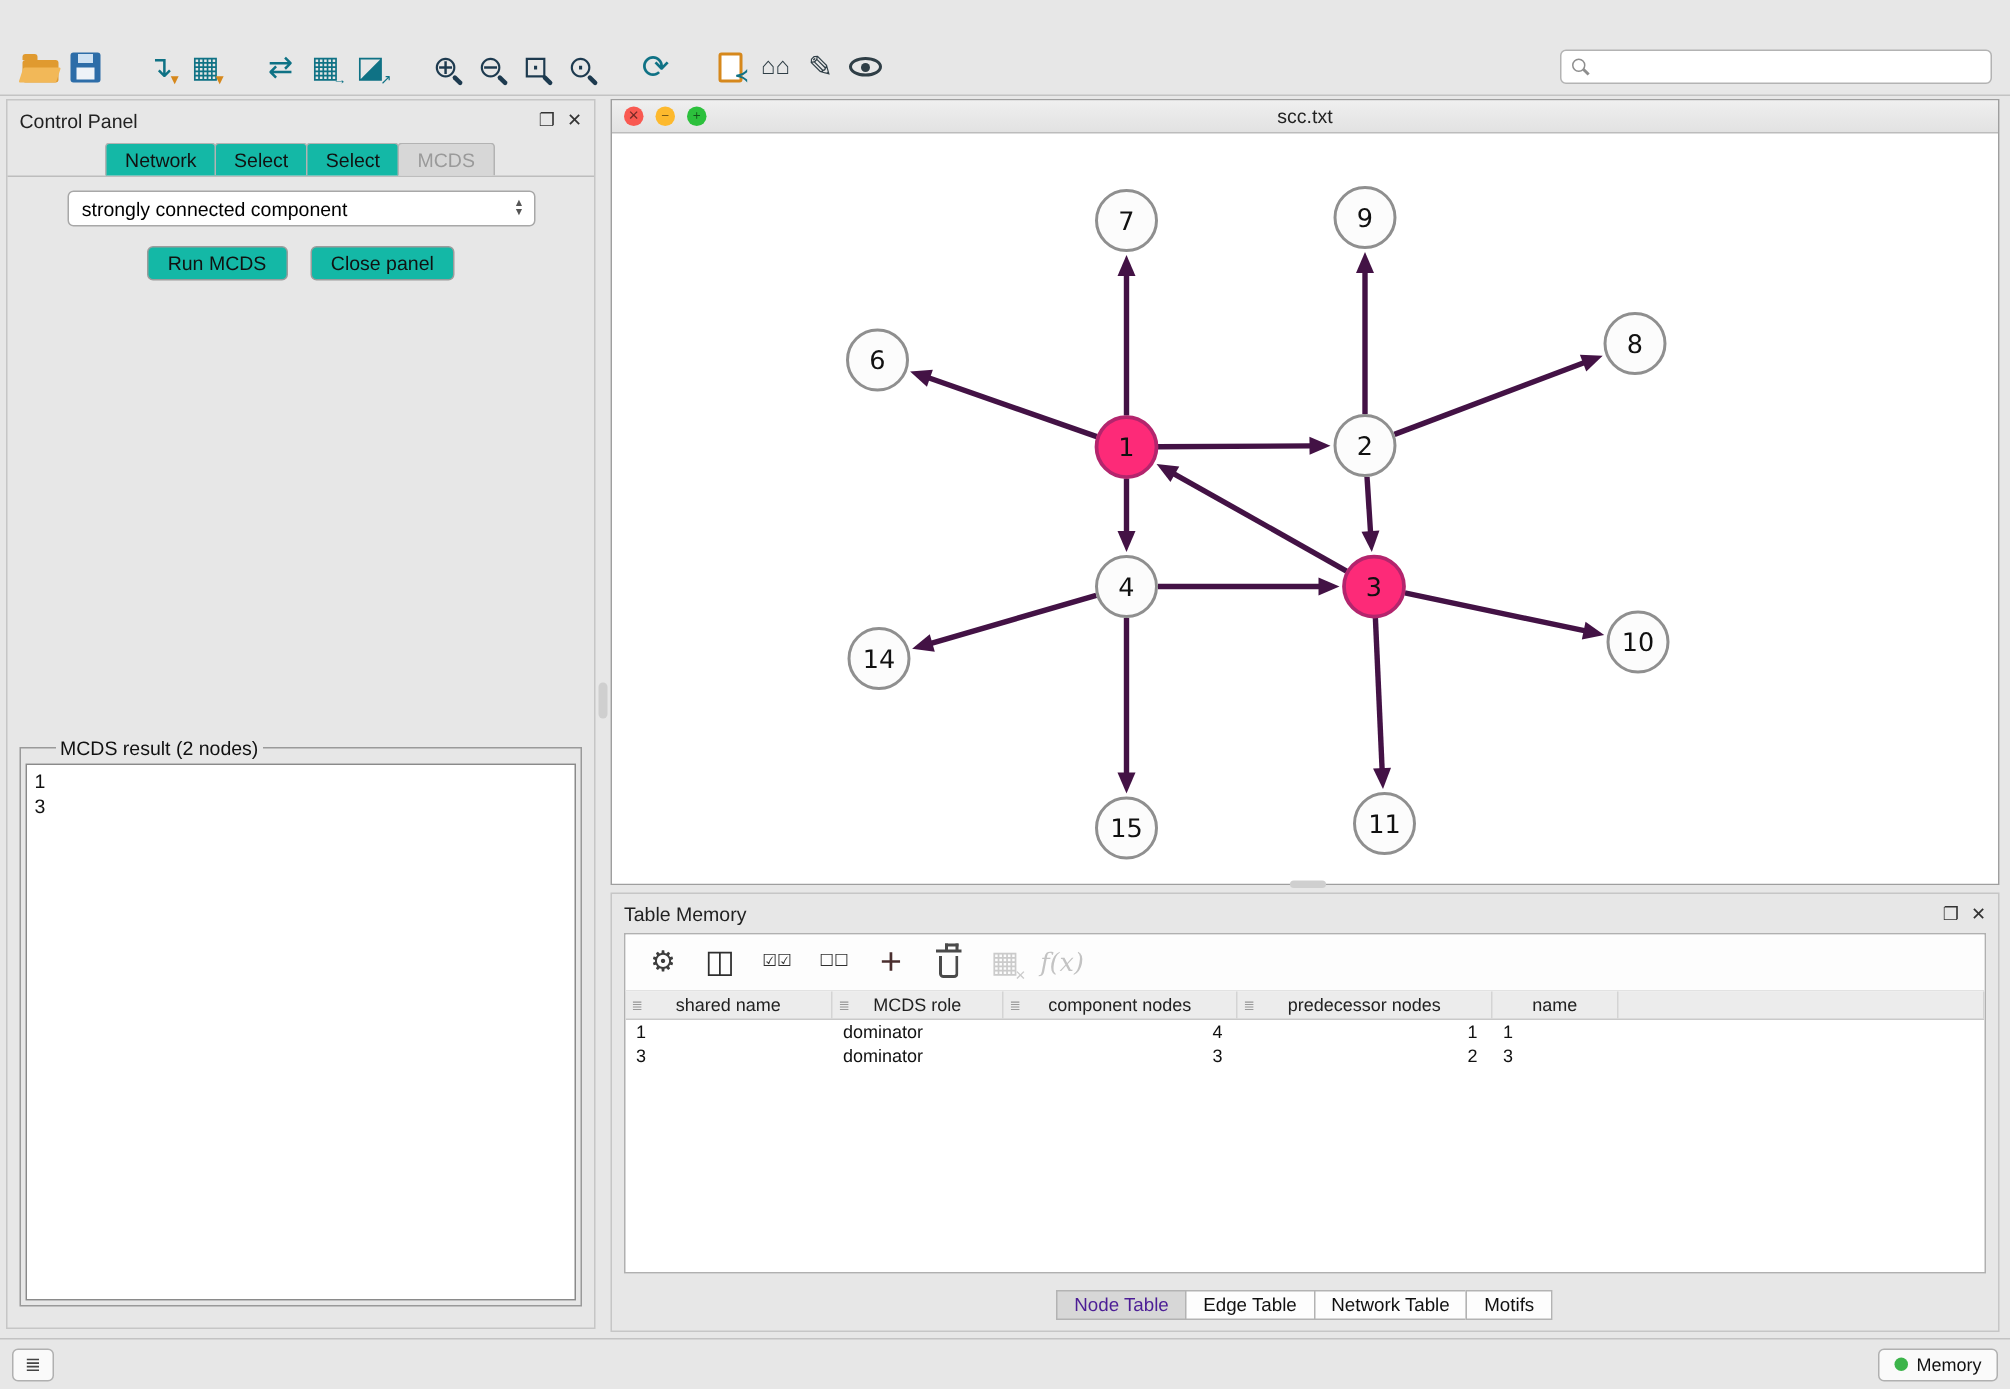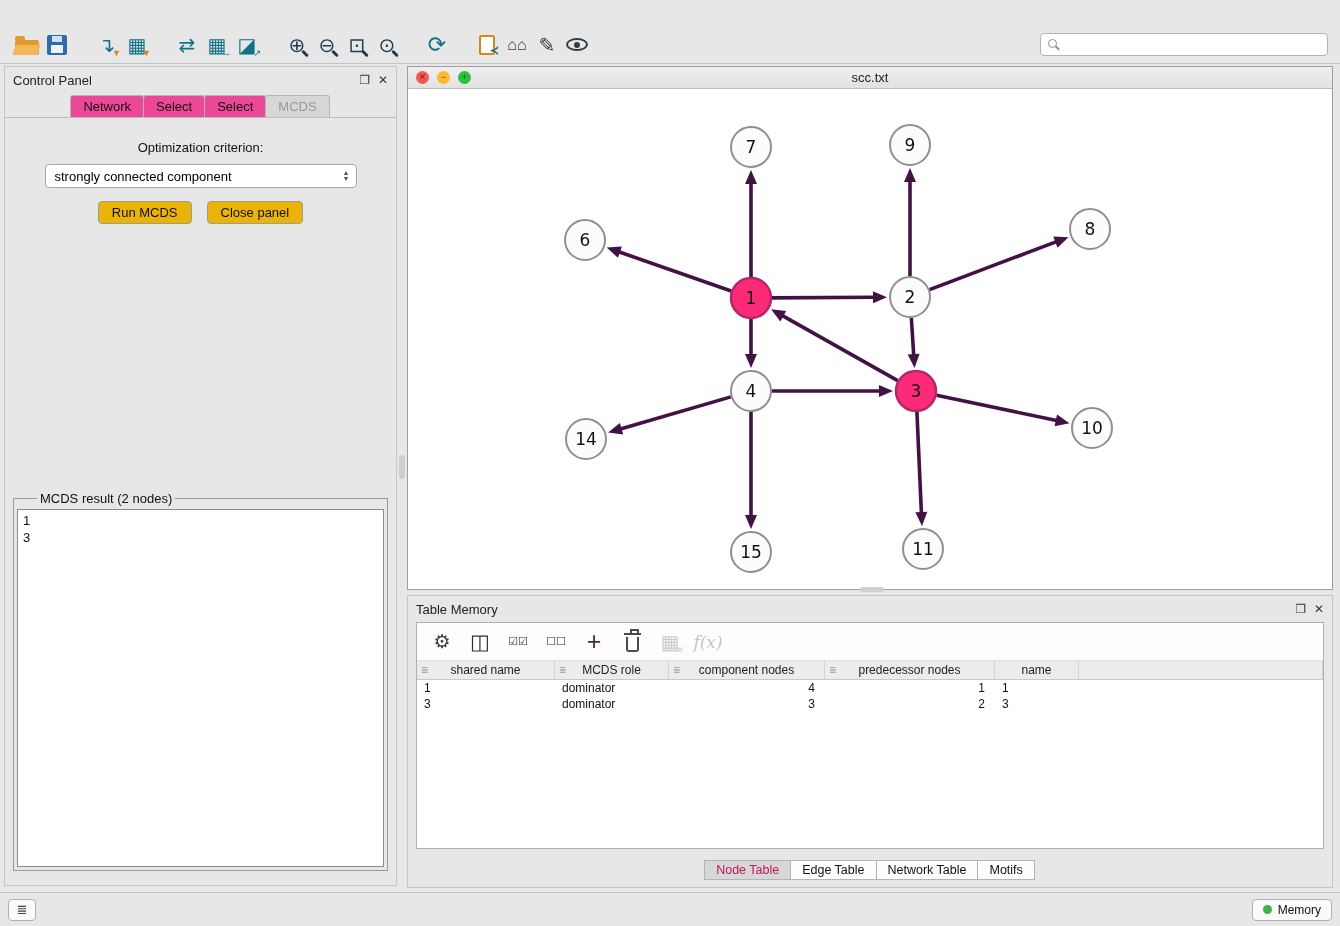--- a/index.html
+++ b/index.html
@@ -44,30 +44,30 @@
   .search-mag { position:absolute; left:8px; top:6px; width:9px; height:9px; border:1.5px solid #8e8e8e; border-radius:50%; }
   .search-mag::after { content:""; position:absolute; width:5px; height:1.5px; background:#8e8e8e; right:-4px; bottom:-1px; transform:rotate(45deg); }
 
   
   .control-panel { position:absolute; left:4px; top:66px; width:393px; height:820px;
     background:#e7e7e7; border:1px solid #c6c6c6; }
   .panel-header { height:26px; display:flex; align-items:center; padding:0 8px; font-size:13px; color:#222; }
   .panel-header .spacer { flex:1; }
   .panel-btn { font-size:12px; color:#333; margin-left:8px; cursor:default; line-height:1; }
   .cp-tabs { display:flex; justify-content:center; margin-top:2px; border-bottom:1px solid #bdbdbd; padding-bottom:0; }
-  .tab { border:1px solid #b3b3b3; border-bottom:none; background:#ec4899; padding:3px 12px; font-size:13px;
+  .tab { border:1px solid #b3b3b3; border-bottom:none; background:#14b8a6; padding:3px 12px; font-size:13px;
     margin-left:-1px; border-radius:3px 3px 0 0; color:#111; cursor:default; }
   .tab.selected { background:#d7d7d7; color:#9a9a9a; }
   .opt-label { margin-top:22px; text-align:center; font-size:13px; color:#111; }
   .dropdown { margin:9px auto 0; width:312px; height:24px; background:#fff; border:1px solid #a8a8a8;
     border-radius:4px; display:flex; align-items:center; padding:0 6px 0 9px; font-size:13px; cursor:default; }
   .dropdown .dd-label { flex:1; }
   .dd-arrows { display:flex; flex-direction:column; line-height:6px; font-size:7px; color:#555; }
   .btn-row { margin-top:13px; display:flex; justify-content:center; gap:15px; }
-  .btn { background:#eab308; border:1px solid #9c9c9c; border-radius:4px; padding:3px 13px; font-size:13px; color:#111; cursor:default; }
+  .btn { background:#14b8a6; border:1px solid #9c9c9c; border-radius:4px; padding:3px 13px; font-size:13px; color:#111; cursor:default; }
   .result-fieldset { position:absolute; left:8px; right:8px; top:424px; bottom:14px;
     border:1px solid #9a9a9a; padding:3px; }
   .result-fieldset legend { font-size:13px; padding:0 3px; margin-left:20px; color:#111; }
   .result-box { width:100%; height:100%; background:#fff; border:1px solid #8a8a8a;
     font-size:13px; line-height:17px; padding:2px 5px; white-space:pre; overflow:auto; color:#111; }
 
   
   .network-window { position:absolute; left:407px; top:66px; width:926px; height:524px;
     background:#fff; border:1px solid #9f9f9f; }
   .net-titlebar { height:22px; background:linear-gradient(#efefef,#e2e2e2); border-bottom:1px solid #bcbcbc;
@@ -93,21 +93,21 @@
   .th { position:relative; display:flex; align-items:center; justify-content:center;
     border-right:1px solid #d4d4d4; font-size:12px; color:#222; height:100%; cursor:default; }
   .th .hicon { position:absolute; left:4px; font-size:9px; color:#999; }
   .th-fill { flex:1; }
   .tr { display:flex; height:16px; align-items:center; font-size:12px; color:#111; }
   .td { height:100%; line-height:16px; overflow:hidden; white-space:nowrap; }
   .td.left { padding-left:7px; text-align:left; }
   .td.right { padding-right:10px; text-align:right; }
   .table-tabs { position:absolute; bottom:7px; left:0; right:0; display:flex; justify-content:center; }
   .ttab { border:1px solid #b3b3b3; background:#fdfdfd; padding:2px 11px; font-size:12.5px; margin-left:-1px; color:#111; cursor:default; }
-  .ttab.selected { background:#d7d7d7; color:#be185d; }
+  .ttab.selected { background:#d7d7d7; color:#4c1d95; }
 
   
   .statusbar { position:absolute; left:0; right:0; bottom:0; height:34px; border-top:1px solid #c3c3c3;
     display:flex; align-items:center; padding:0 8px; background:#e7e7e7; }
   .status-left-btn { width:28px; height:22px; background:#fafafa; border:1px solid #b0b0b0; border-radius:4px;
     display:flex; align-items:center; justify-content:center; font-size:13px; color:#444; cursor:default; }
   .status-spacer { flex:1; }
   .memory-btn { height:22px; background:#fafafa; border:1px solid #b0b0b0; border-radius:4px;
     display:flex; align-items:center; gap:6px; padding:0 10px; font-size:12px; color:#111; cursor:default;margin-left:46px; }
   .mem-dot { width:9px; height:9px; border-radius:50%; background:#3cb44a; }
@@ -185,21 +185,20 @@
       <span class="spacer"></span>
       <span class="panel-btn">❐</span>
       <span class="panel-btn">✕</span>
     </div>
     <div class="cp-tabs" id="cp-tabs">
         <span class="tab">Network</span>
         <span class="tab">Select</span>
         <span class="tab">Select</span>
         <span class="tab selected">MCDS</span>
       </div>
-    <div class="opt-label">Optimization criterion:</div>
     <div class="dropdown">
       <span class="dd-label">strongly connected component</span>
       <span class="dd-arrows">
           <span>▲</span>
           <span>▼</span>
         </span>
     </div>
     <div class="btn-row">
       <span class="btn">Run MCDS</span>
       <span class="btn">Close panel</span>

